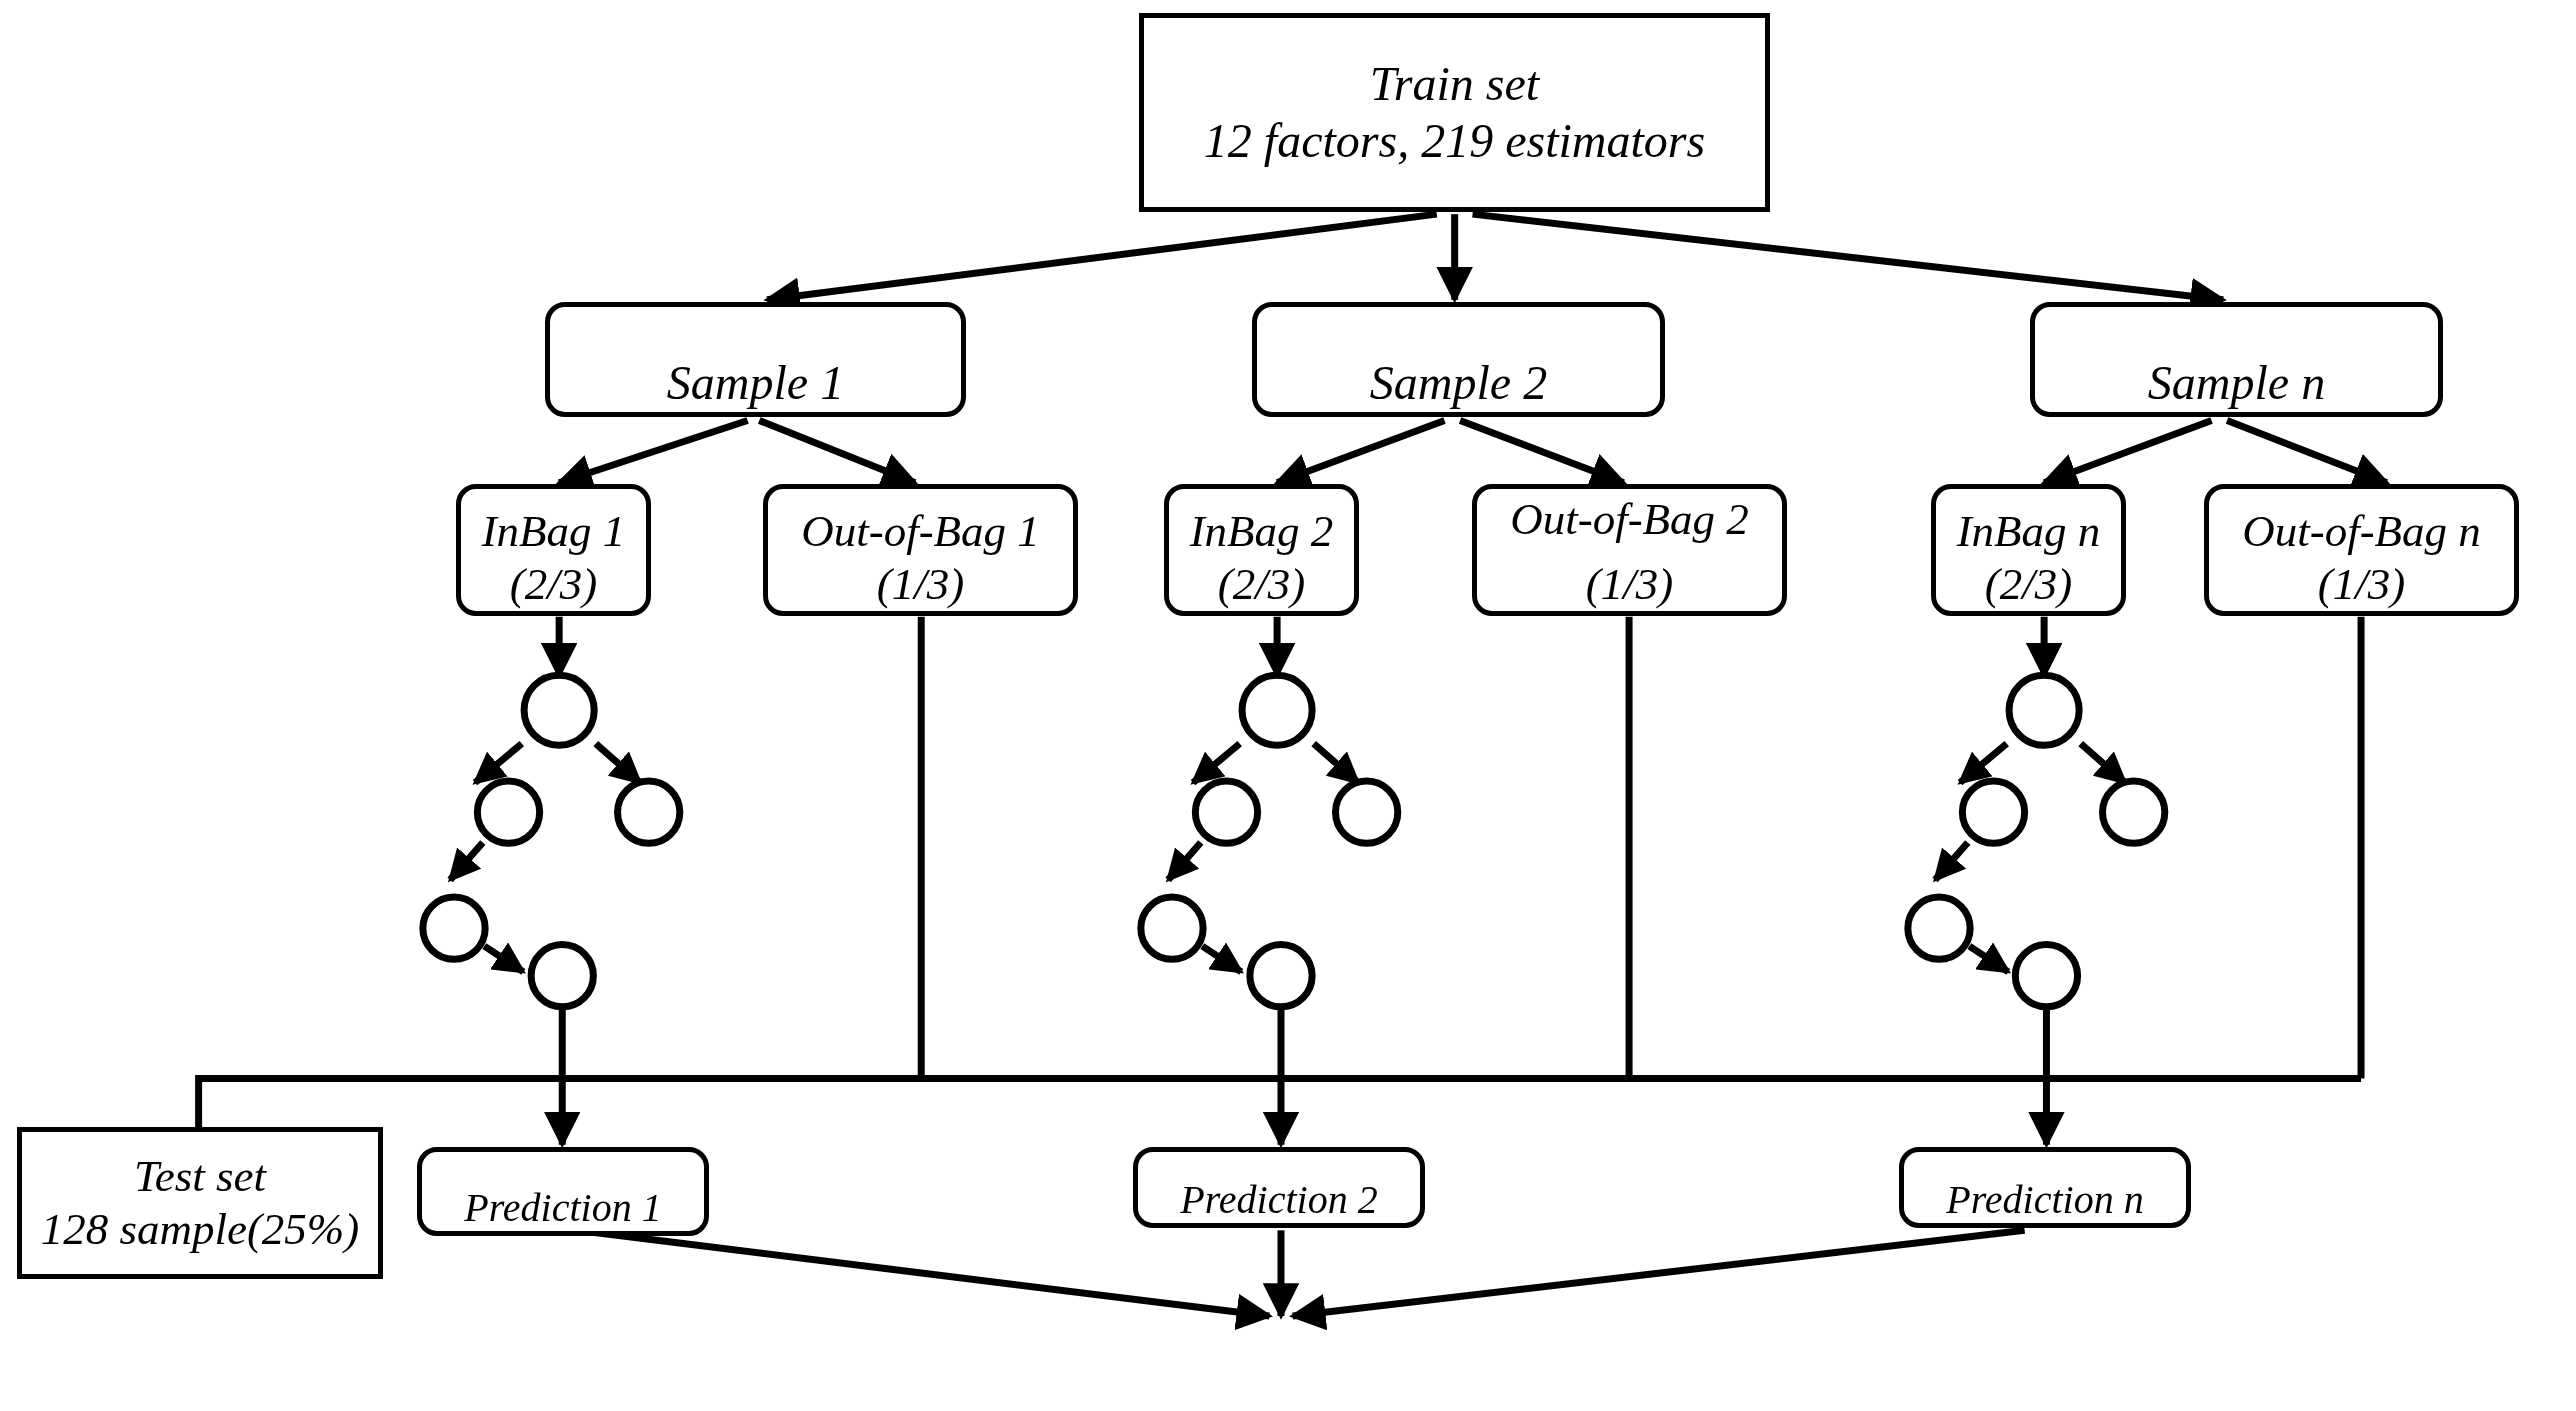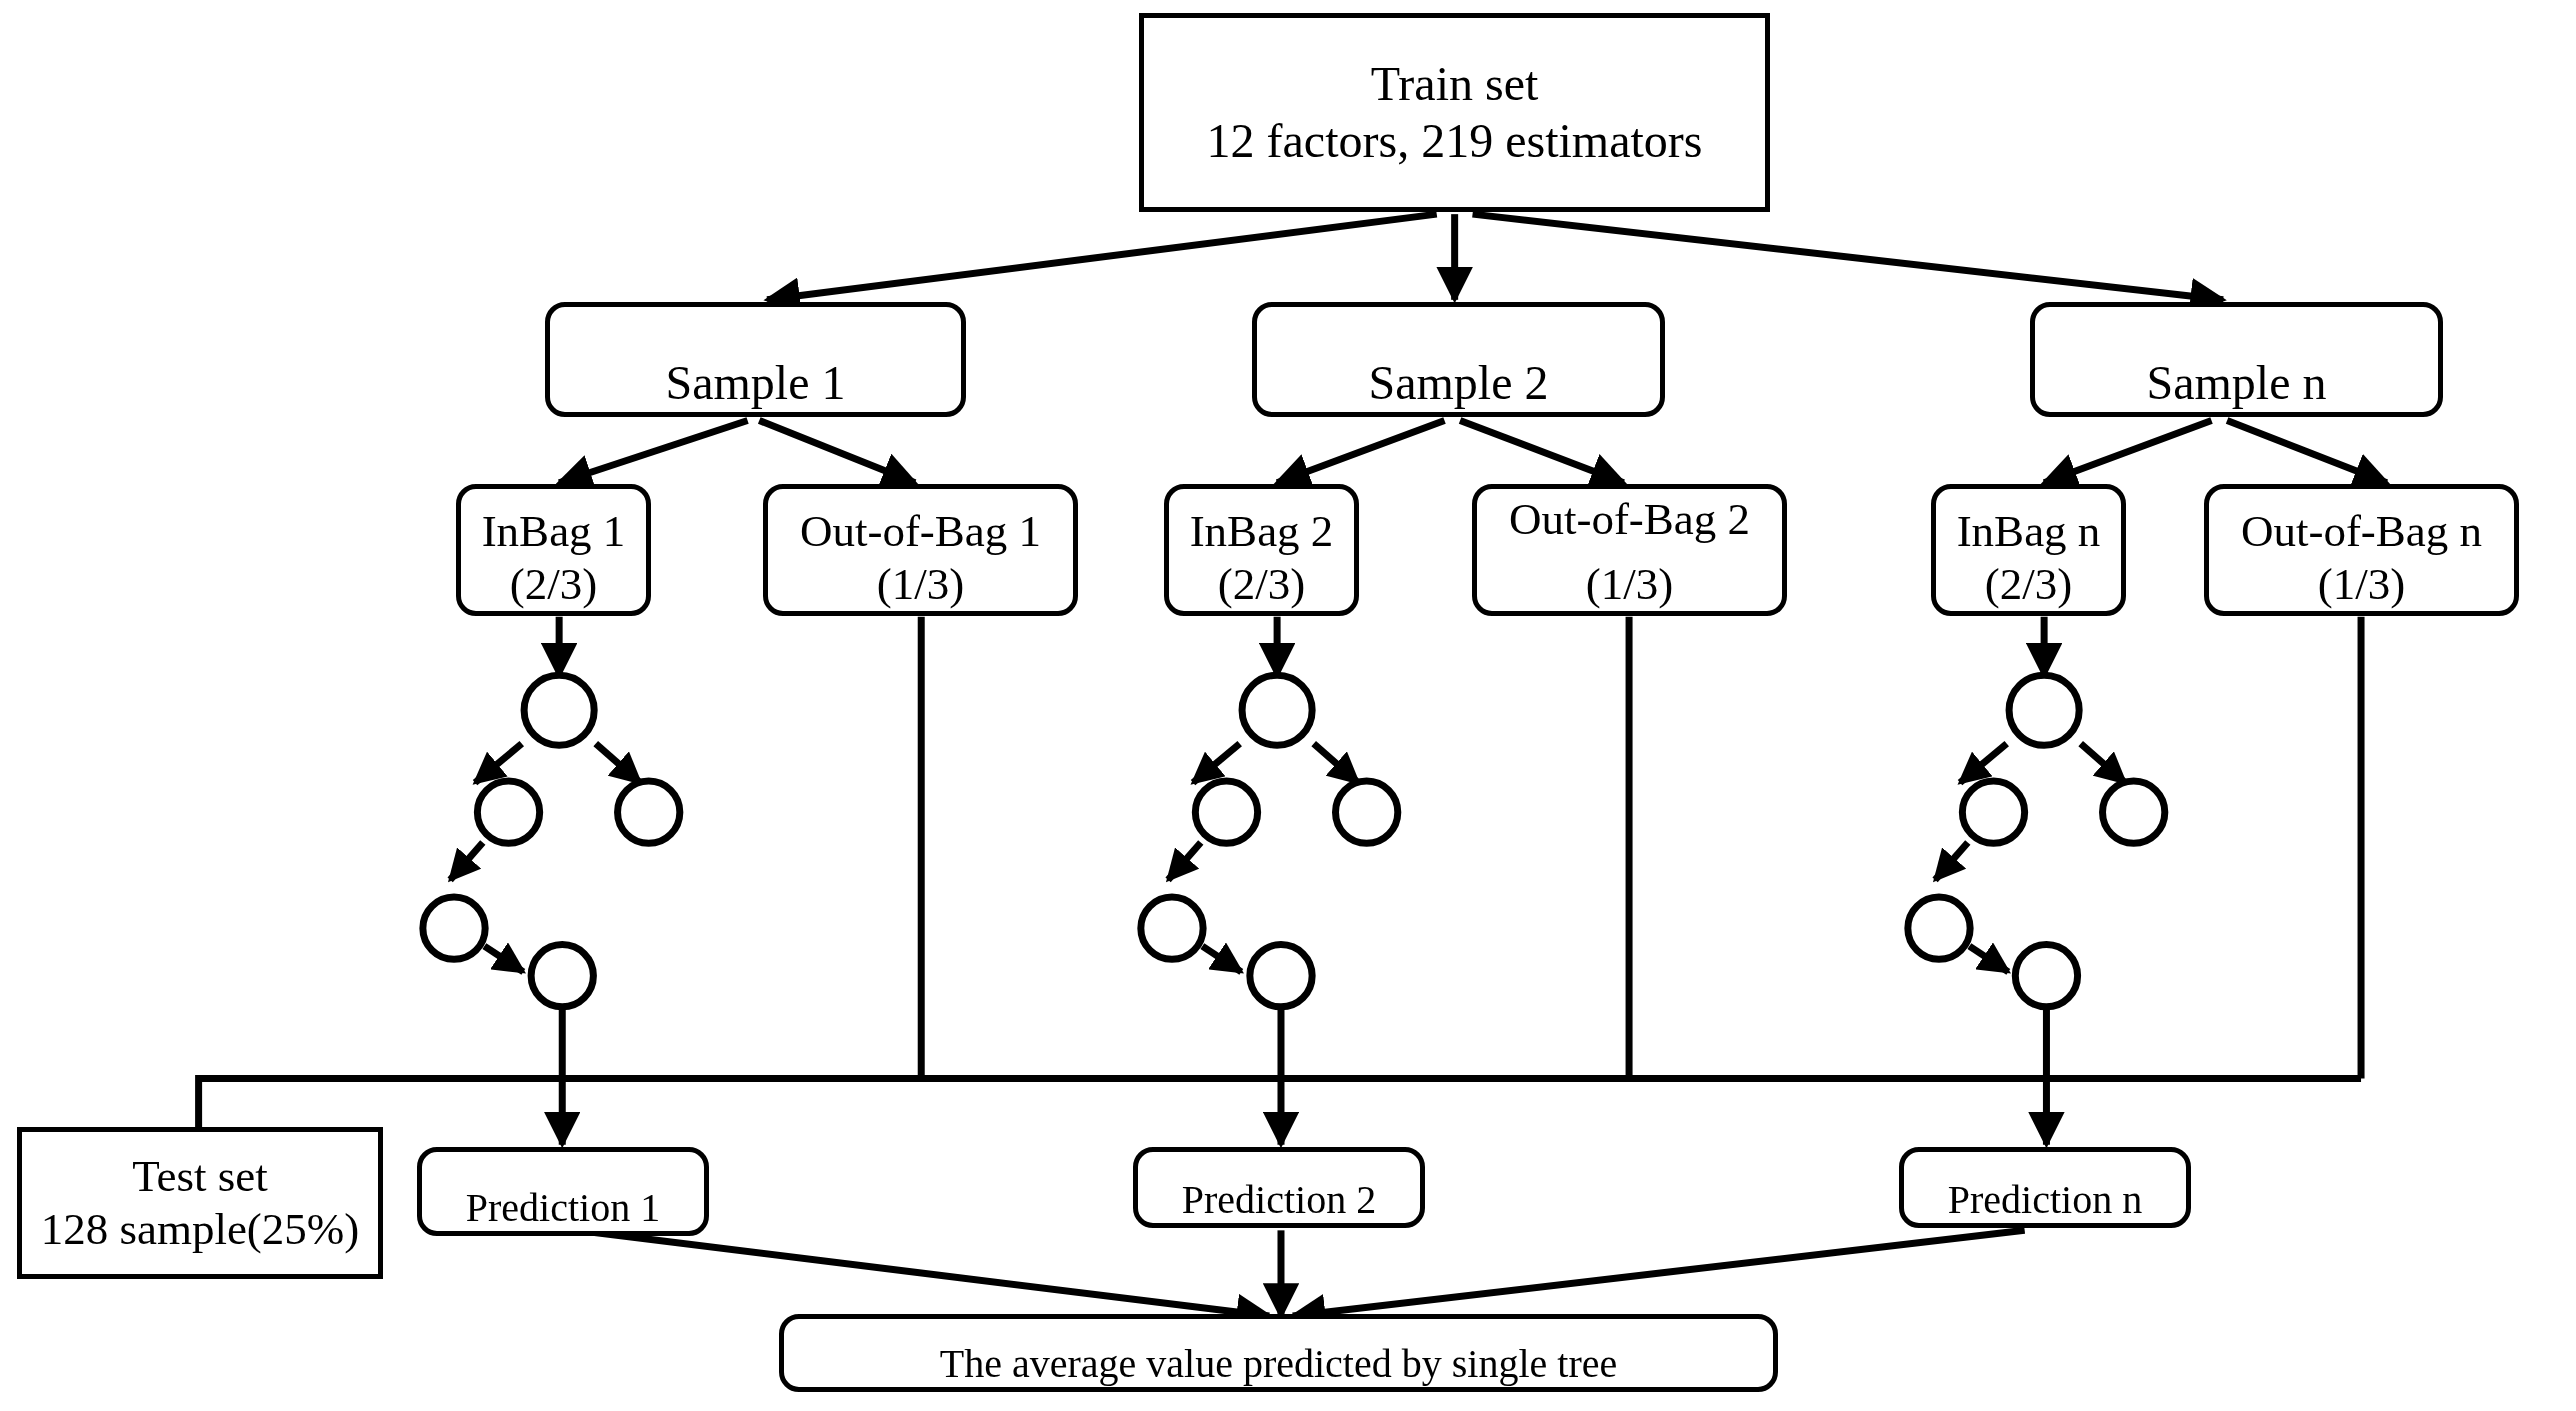--- a/index.html
+++ b/index.html
@@ -9,20 +9,21 @@
   }
   body {
     font-family: "Liberation Serif", "DejaVu Serif", serif;
   }
   #canvas {
     position: relative;
     width: 2576px;
     height: 1411px;
     background: #ffffff;
     overflow: hidden;
+    font-style: italic;
   }
   #diagram-svg {
     position: absolute;
     left: 0;
     top: 0;
     width: 2576px;
     height: 1411px;
   }
   .node-box {
     position: absolute;
@@ -192,18 +193,15 @@
   <div class="node-box rounded" style="left:417px; top:1147px; width:292px; height:89px;">
     <span class="node-line fs-small">Prediction 1</span>
   </div>
   <div class="node-box rounded" style="left:1133px; top:1147px; width:292px; height:81px;">
     <span class="node-line fs-small">Prediction 2</span>
   </div>
   <div class="node-box rounded" style="left:1899px; top:1147px; width:292px; height:81px;">
     <span class="node-line fs-small">Prediction n</span>
   </div>
 
-  <div class="node-box rounded" style="left:779px; top:1314px; width:999px; height:78px;">
-    <span class="node-line fs-small">The average value predicted by  single tree</span>
-  </div>
 
 </div>
 
 
 </body></html>

